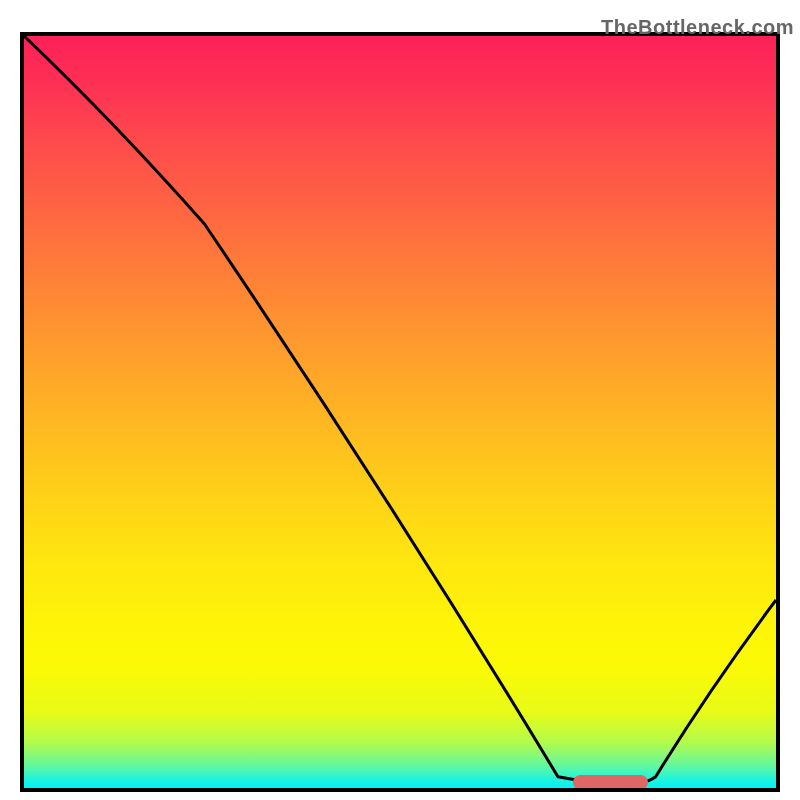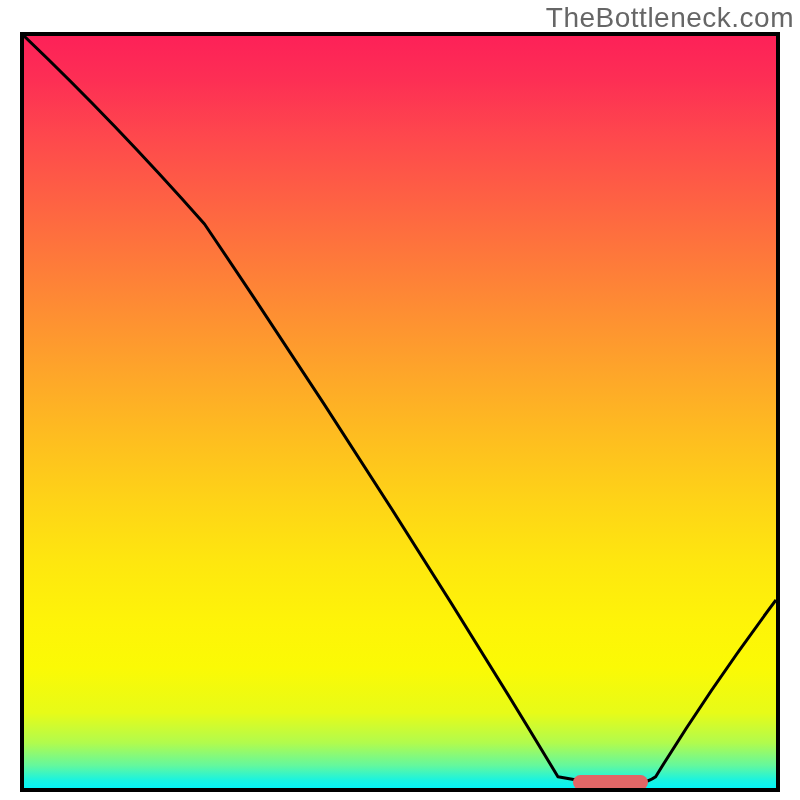--- a/index.html
+++ b/index.html
@@ -10,24 +10,24 @@
     background: #ffffff;
     font-family: Arial, Helvetica, sans-serif;
   }
   .container {
     position: relative;
     width: 800px;
     height: 800px;
   }
   .watermark {
     position: absolute;
-    top: 2px;
+    top: 16px;
     right: 6px;
-    font-size: 28px;
-    font-weight: normal;
+    font-size: 20px;
+    font-weight: bold;
     letter-spacing: 0.5px;
     color: #666666;
     z-index: 10;
   }
   .plot {
     position: absolute;
     left: 20px;
     top: 32px;
     width: 760px;
     height: 760px;

